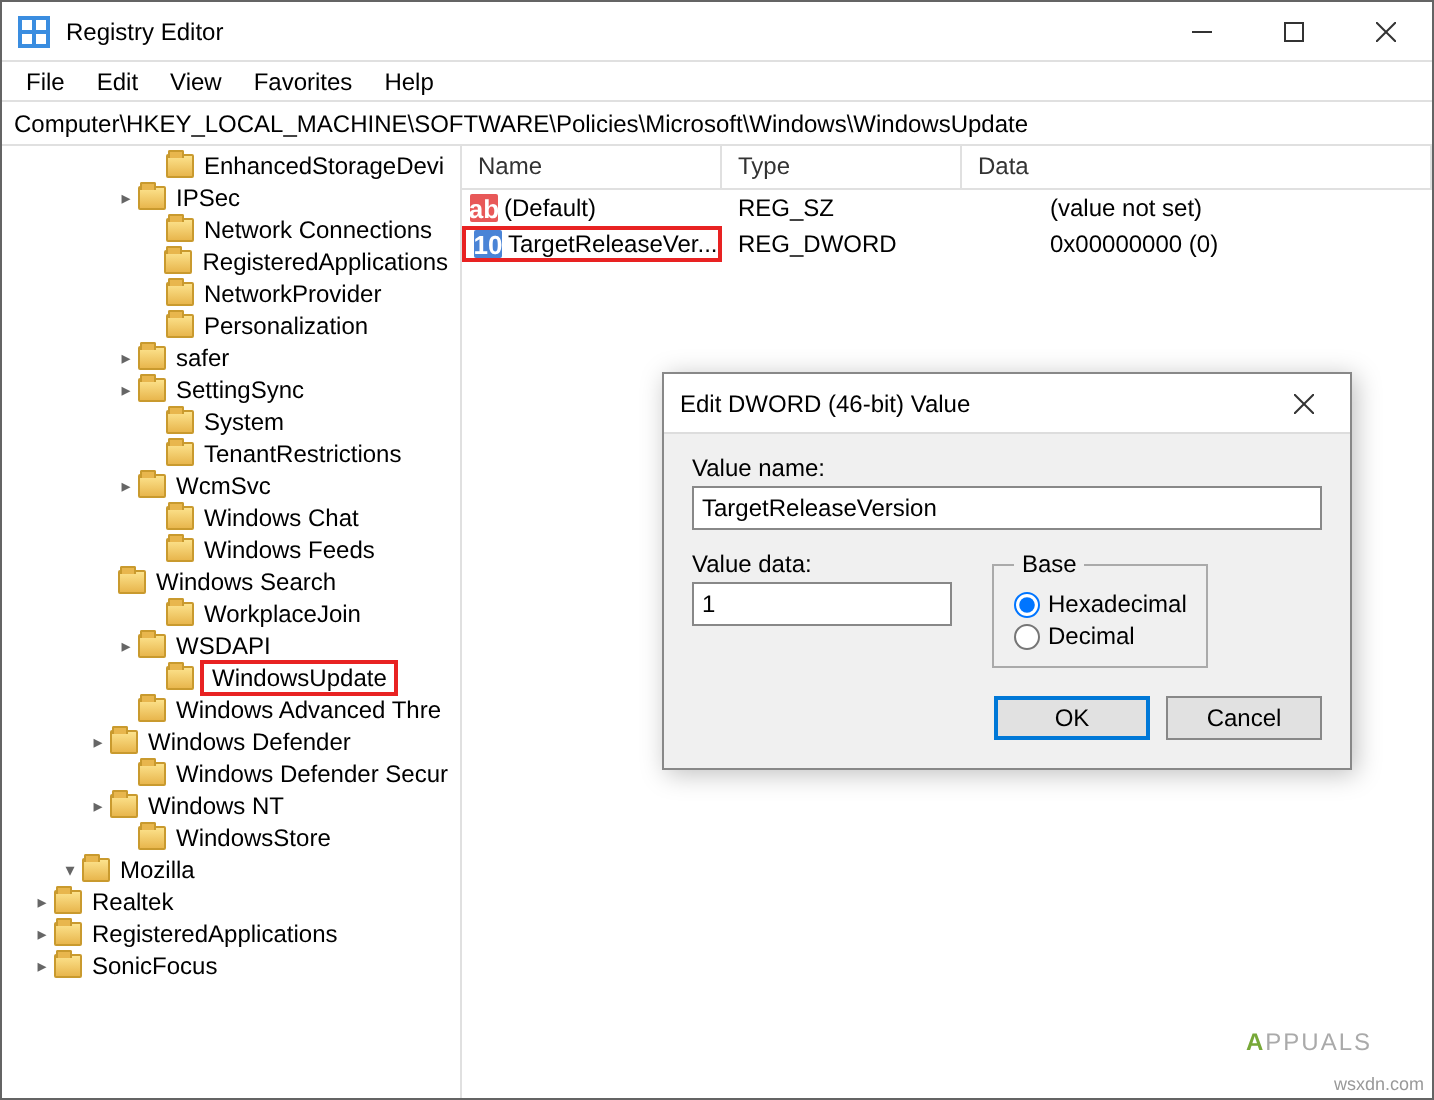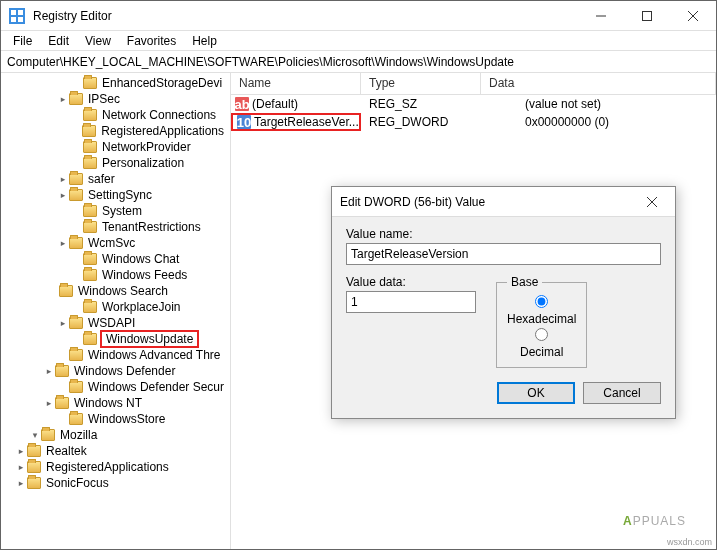--- a/index.html
+++ b/index.html
@@ -45,21 +45,21 @@
     .dialog .dlg-title { display: flex; align-items: center; height: 30px; background: #fff; padding: 0 8px; border-bottom: 1px solid #ddd; }
     .dialog .dlg-title .t { flex: 1; }
     .dialog .dlg-title .x { width: 30px; text-align: center; cursor: default; font-size: 14px; }
     .dialog .dlg-body { padding: 10px 14px 14px; }
     .dialog label { display: block; margin-bottom: 2px; }
     .dialog input[type=text] { width: 100%; height: 22px; border: 1px solid #888; padding: 2px 4px; background: #fff; font-size: 12px; }
     .dialog .row2 { display: flex; gap: 20px; margin-top: 10px; }
     .dialog .valdata input { width: 130px; }
     .dialog fieldset { border: 1px solid #aaa; padding: 4px 10px 8px; }
     .dialog fieldset legend { padding: 0 4px; }
-    .dialog .radioline { display: flex; align-items: center; gap: 4px; margin-top: 2px; flex-direction: column; }
+    .dialog .radioline { display: flex; align-items: center; gap: 4px; margin-top: 2px; }
     .dialog .btnrow { display: flex; justify-content: flex-end; gap: 8px; margin-top: 14px; }
     .dialog button { width: 78px; height: 22px; border: 1px solid #888; background: #e1e1e1; cursor: default; }
     .dialog button.primary { border: 2px solid #0078d7; }
 
     .watermark { position: absolute; right: 30px; bottom: 18px; font-size: 22px; color: #aaa; font-weight: 300; letter-spacing: 1px; pointer-events: none; }
     .watermark b { color: #77a838; font-weight: 600; }
     .corner { position: absolute; right: 4px; bottom: 2px; font-size: 9px; color: #999; pointer-events: none; }
   </style>
 </head>
 <body>
@@ -262,21 +262,21 @@
           </div>
           <div class="cell-type">REG_DWORD</div>
           <div class="cell-data">0x00000000 (0)</div>
         </div>
       </div>
   </div>
 </div>
 
 <div class="dialog">
   <div class="dlg-title">
-    <span class="t">Edit DWORD (56-bit) Value</span>
+    <span class="t">Edit DWORD (46-bit) Value</span>
     <span class="x">
       <svg width="10" height="10">
           <line x1="0" y1="0" x2="10" y2="10" stroke="#333" stroke-width="1"></line>
           <line x1="10" y1="0" x2="0" y2="10" stroke="#333" stroke-width="1"></line>
         </svg>
     </span>
   </div>
   <div class="dlg-body">
     <label>Value name:</label>
     <input type="text" value="TargetReleaseVersion" style="">

